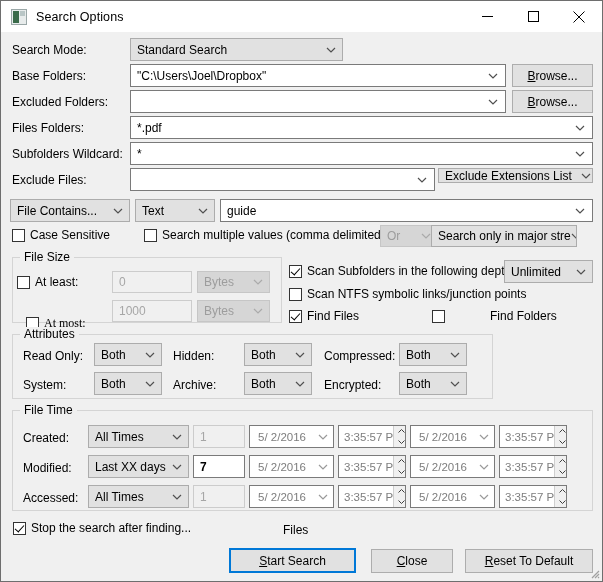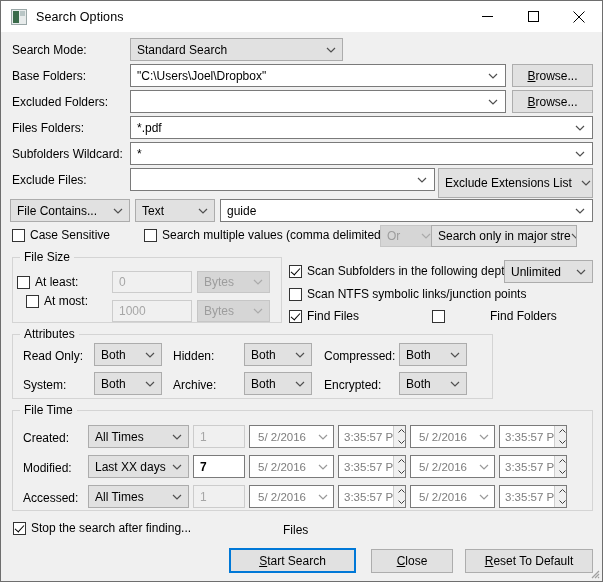--- a/index.html
+++ b/index.html
@@ -175,21 +175,21 @@
       </svg>
   </div>
 
   <div class="label" style="left:11px;top:172px;">Exclude Files:</div>
   <div class="combo editable" style="left:129px;top:167px;width:305px;height:23px;">
     <span></span>
     <svg class="caret" width="10" height="6" viewBox="0 0 10 6">
         <path d="M1 1 L5 5 L9 1" fill="none" stroke="#505050" stroke-width="1.2"></path>
       </svg>
   </div>
-  <div class="combo" style="left:437px;top:167px;width:155px;height:30px;gap:9px;">
+  <div class="combo" style="left:437px;top:167px;width:155px;height:15px;gap:9px;">
     <span>Exclude Extensions List</span>
     <svg class="caret" width="10" height="6" viewBox="0 0 10 6">
         <path d="M1 1 L5 5 L9 1" fill="none" stroke="#505050" stroke-width="1.2"></path>
       </svg>
   </div>
 
   <div class="combo" style="left:9px;top:198px;width:120px;height:23px;">
     <span>File Contains...</span>
     <svg class="caret" width="10" height="6" viewBox="0 0 10 6">
         <path d="M1 1 L5 5 L9 1" fill="none" stroke="#505050" stroke-width="1.2"></path>
@@ -238,21 +238,21 @@
   </div>
   <div class="textbox disabled" style="left:111px;top:270px;width:80px;height:22px;">
     <span>0</span>
   </div>
   <div class="combo disabled" style="left:196px;top:270px;width:73px;height:22px;">
     <span>Bytes</span>
     <svg class="caret" width="10" height="6" viewBox="0 0 10 6">
         <path d="M1 1 L5 5 L9 1" fill="none" stroke="#aaaaaa" stroke-width="1.2"></path>
       </svg>
   </div>
-  <div class="cb" style="left:25px;top:293px;">
+  <div class="cb" style="left:25px;top:315px;font-family:Liberation Serif, serif;">
     <span class="box"></span>
     <span>At most:</span>
   </div>
   <div class="textbox disabled" style="left:111px;top:299px;width:80px;height:22px;">
     <span>1000</span>
   </div>
   <div class="combo disabled" style="left:196px;top:299px;width:73px;height:22px;">
     <span>Bytes</span>
     <svg class="caret" width="10" height="6" viewBox="0 0 10 6">
         <path d="M1 1 L5 5 L9 1" fill="none" stroke="#aaaaaa" stroke-width="1.2"></path>

